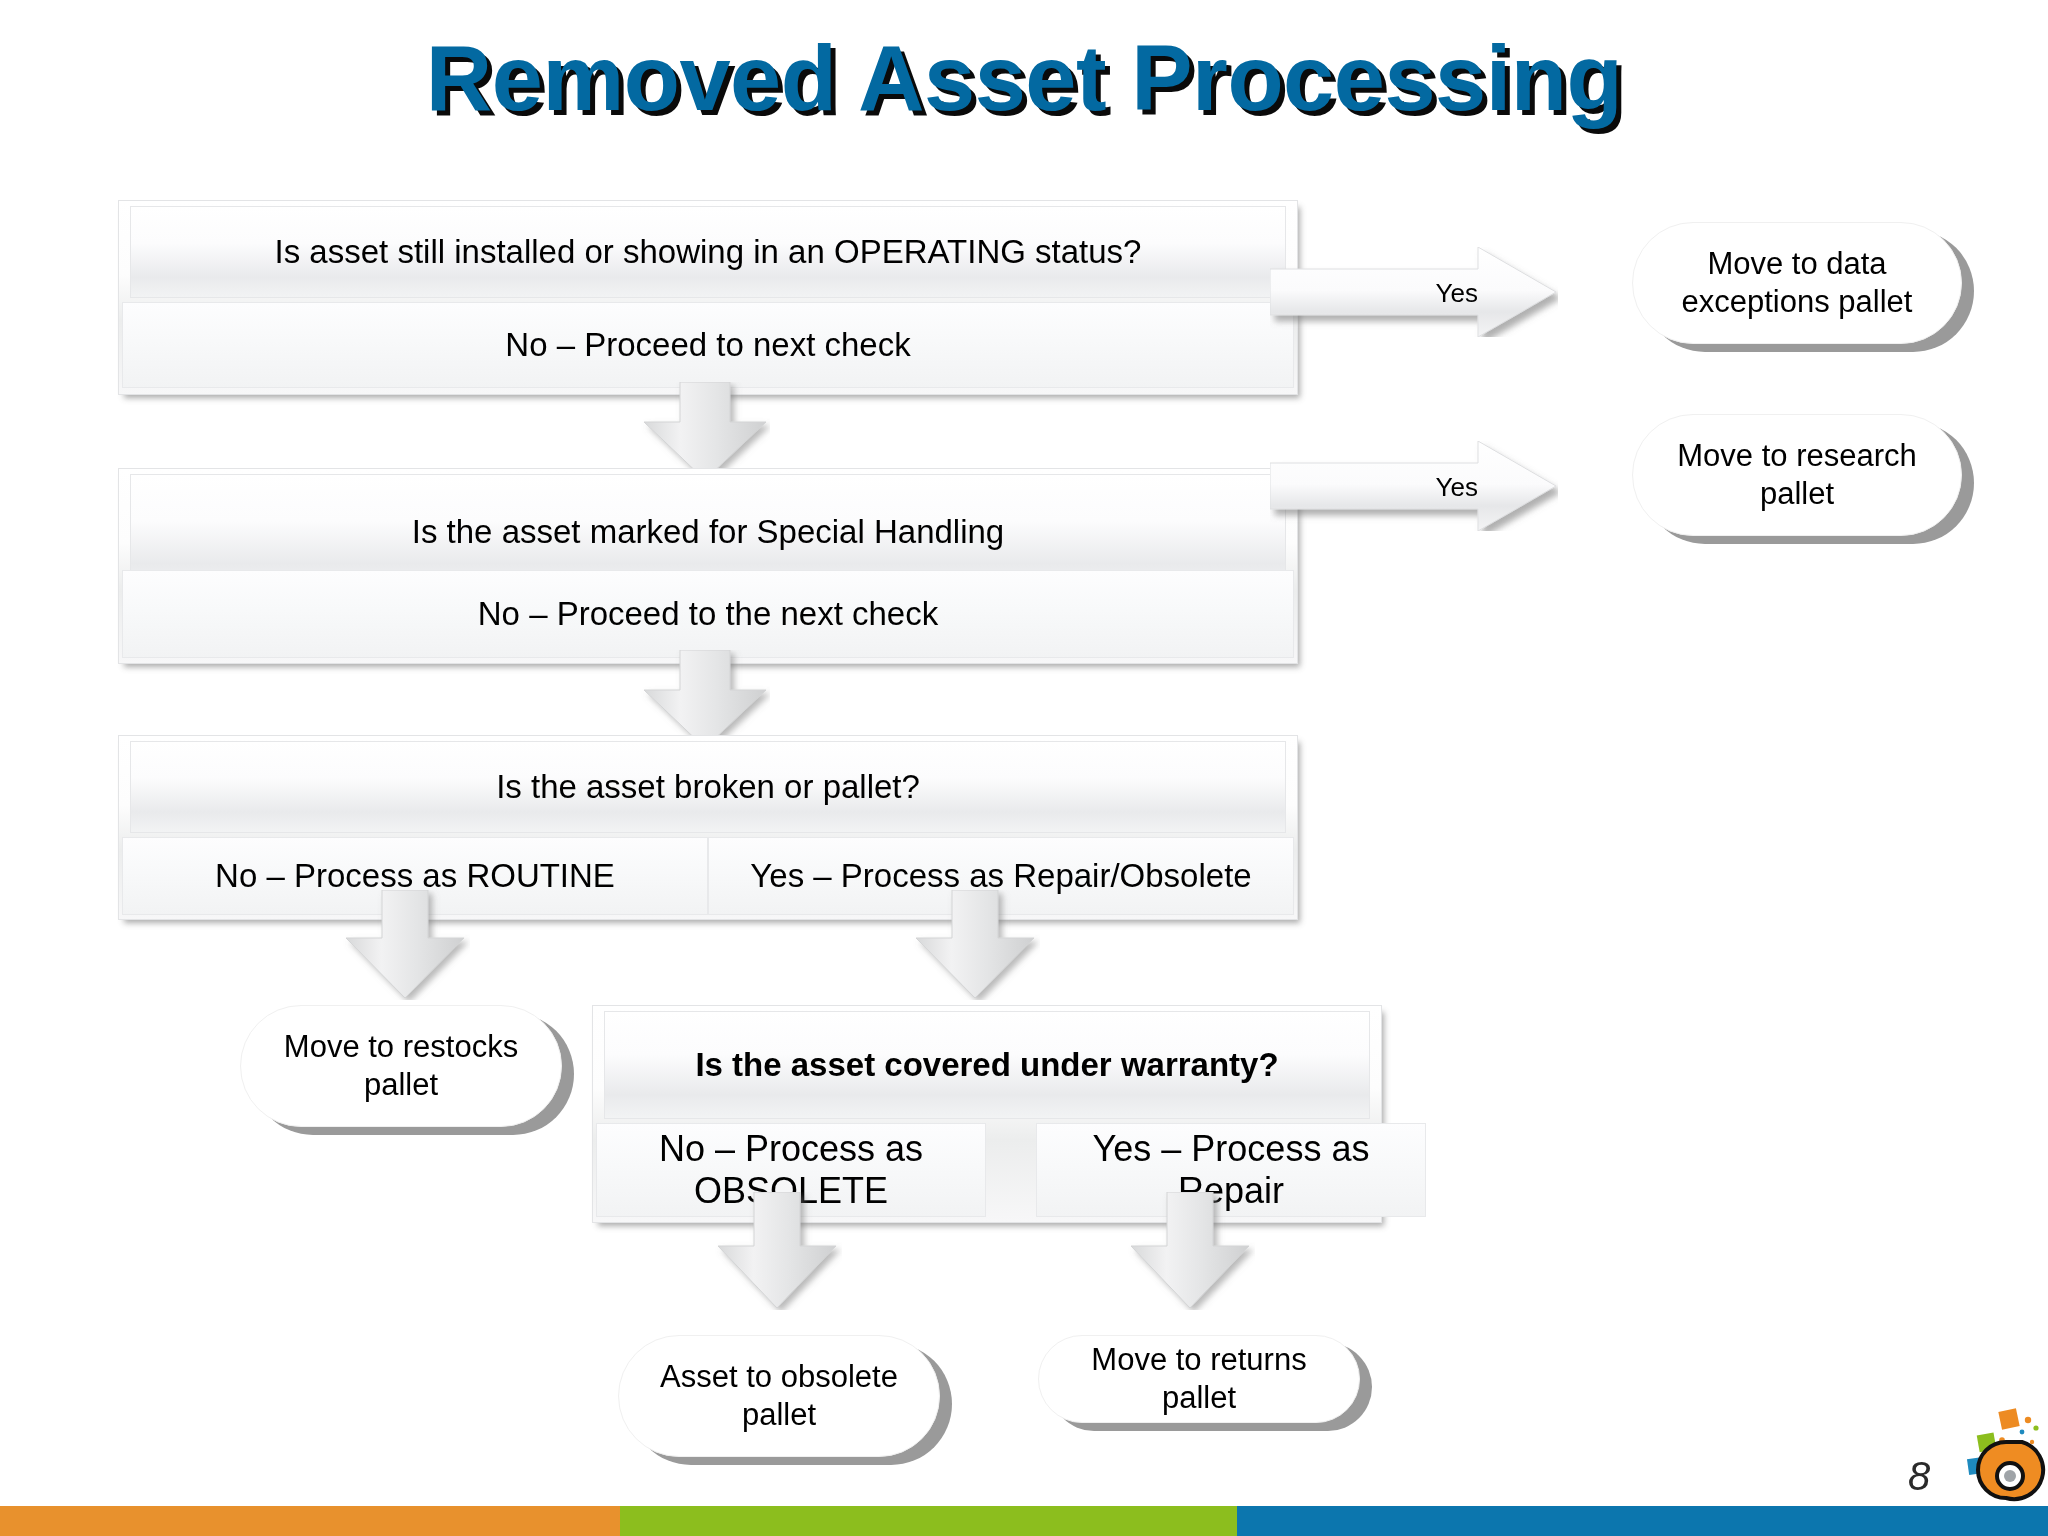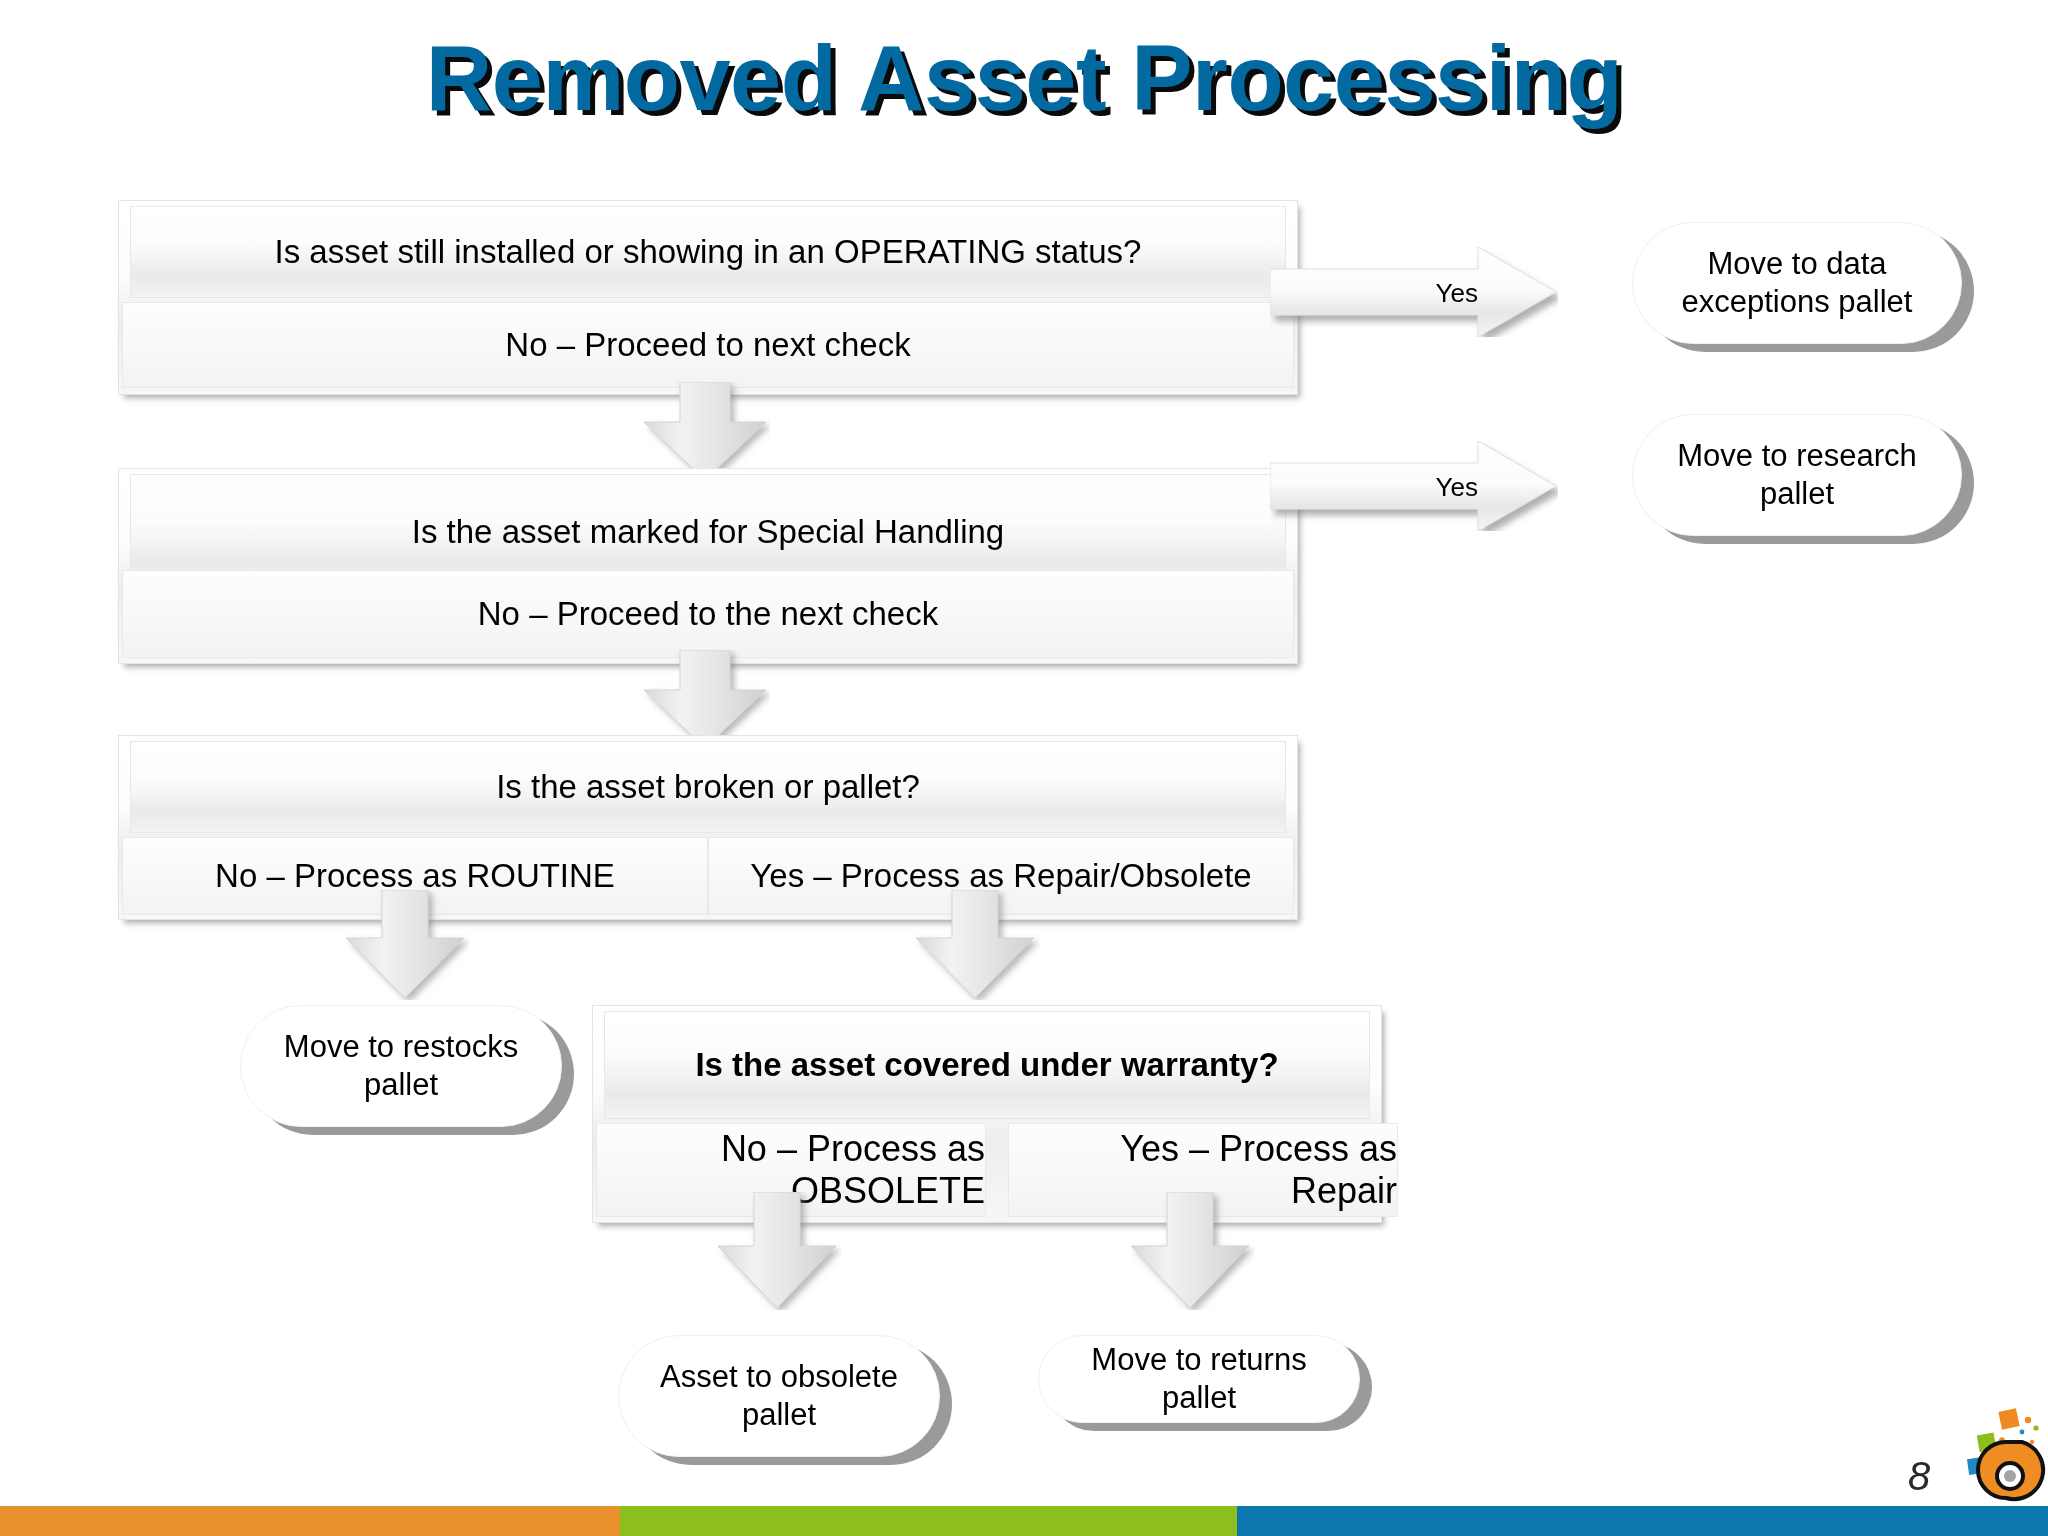--- a/index.html
+++ b/index.html
@@ -39,21 +39,21 @@
     border: 1px solid #e3e4e6;
     box-shadow: 4px 5px 6px -2px rgba(70,70,70,0.45);
     box-sizing: border-box;
   }
   .panel-row {
     position: absolute;
     display: flex;
     align-items: center;
     justify-content: center;
     box-sizing: border-box;
-    text-align: right;
+    text-align: center;
   }
   .q-row {
     background: linear-gradient(to bottom, #ffffff 0%, #fcfcfd 40%, #e9eaec 78%, #f2f3f4 100%);
     border: 1px solid #e6e7e9;
     font-size: 33px;
   }
   .a-row {
     background: linear-gradient(to bottom, #fdfdfe 0%, #f8f9fa 45%, #f2f3f4 100%);
     border: 1px solid #e8e9eb;
     font-size: 33px;
@@ -234,21 +234,21 @@
     <span>
       <span>Move to restocks</span><br>
       <span>pallet</span>
     </span>
   </div>
 </div>
 
 <div class="panel" style="left:592px; top:1005px; width:790px; height:218px;"></div>
 <div class="panel-row q-row" style="left:604px; top:1011px; width:766px; height:108px;font-weight:bold;">Is the asset covered under warranty?</div>
 <div class="panel-row a-row small" style="left:596px; top:1123px; width:390px; height:94px;">No – Process as OBSOLETE</div>
-<div class="panel-row a-row small" style="left:1008px; top:1123px; width:390px; height:94px;">Yes – Process as Repair</div>
+<div class="panel-row a-row small" style="left:1036px; top:1123px; width:390px; height:94px;">Yes – Process as Repair</div>
 
 <div class="down-arrow" style="left:712px; top:1192px; width:130px; height:118px;">
   <svg width="130" height="118" viewBox="0 0 130 118">
     <path d="M42,0 L88,0 L88,54 L124,54 L65,116 L6,54 L42,54 Z" fill="url(#dg1)" stroke="#d3d4d5" stroke-width="1" filter="url(#dsh1)"></path>
   </svg>
 </div>
 
 <div class="down-arrow" style="left:1125px; top:1192px; width:130px; height:118px;">
   <svg width="130" height="118" viewBox="0 0 130 118">
     <path d="M42,0 L88,0 L88,54 L124,54 L65,116 L6,54 L42,54 Z" fill="url(#dg1)" stroke="#d3d4d5" stroke-width="1" filter="url(#dsh1)"></path>

